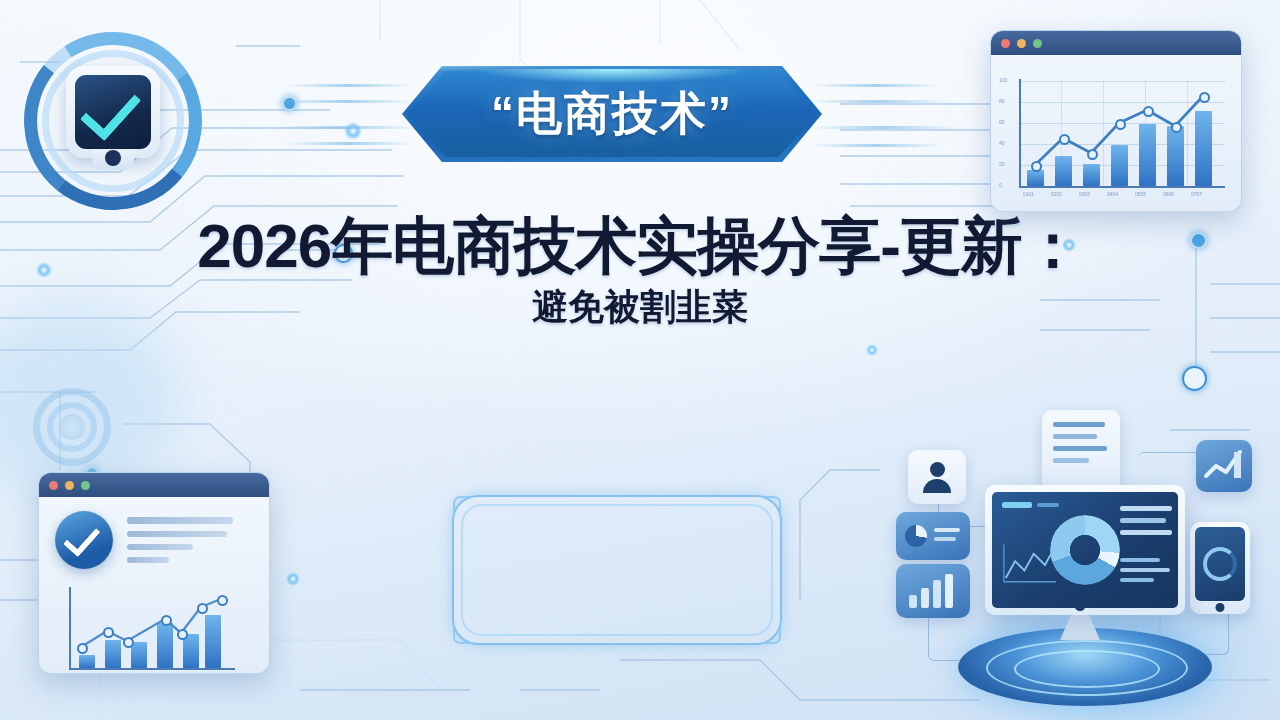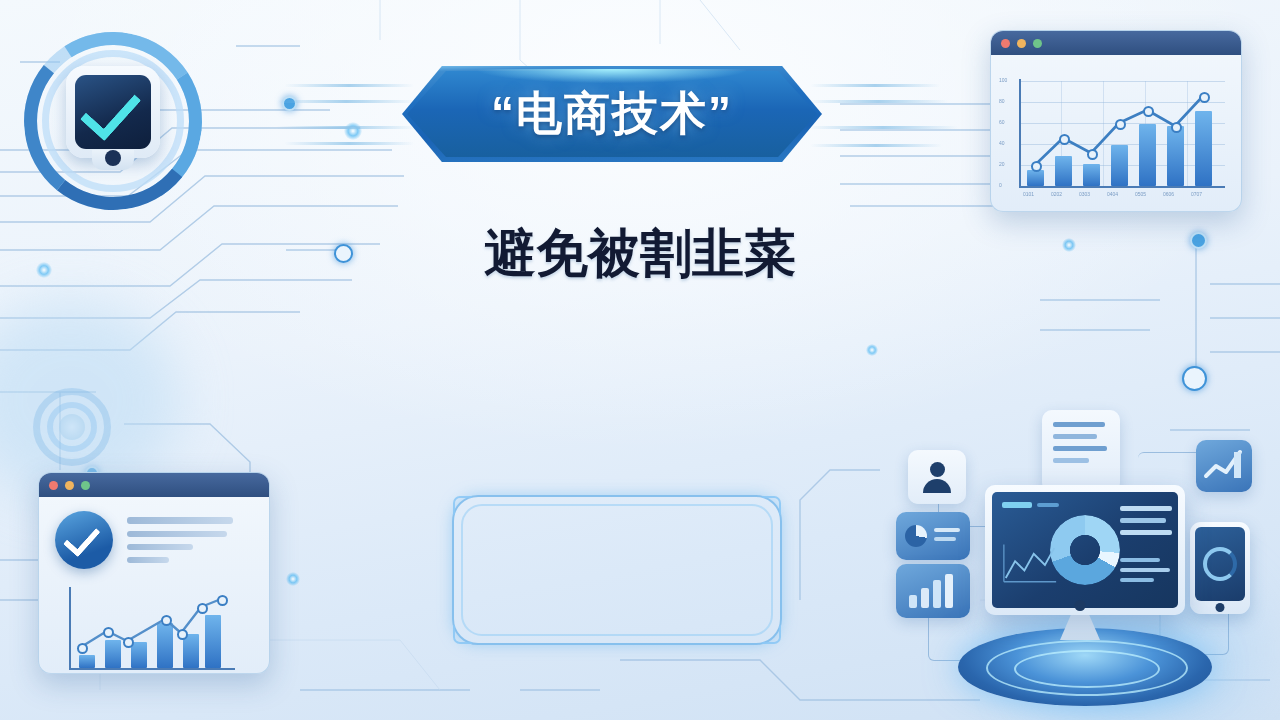--- a/index.html
+++ b/index.html
@@ -40,21 +40,21 @@
   .hex-label{position:absolute;inset:0;display:flex;align-items:center;justify-content:center;
     color:#fff;font-size:46px;font-weight:700;letter-spacing:2px;
     text-shadow:0 2px 5px rgba(10,45,95,.55),0 0 16px rgba(150,220,255,.5);}
 
   
   .headline{position:absolute;left:0;right:0;top:215px;text-align:center;
     color:#121a33;font-weight:700;line-height:1.0;
     text-shadow:0 2px 3px rgba(140,170,205,.45);}
   .hl1{font-size:62px;letter-spacing:-1px;white-space:nowrap;}
   .hl2{font-size:52px;margin-top:17px;letter-spacing:0px;white-space:nowrap;}
-  .hl3{font-size:52px;margin-top:12px;letter-spacing:0px;white-space:nowrap;}
+  .hl3{font-size:36px;margin-top:12px;letter-spacing:0px;white-space:nowrap;}
 
   
   .ctawrap{position:absolute;left:452px;top:495px;width:330px;height:150px;}
   .cta-frame{position:absolute;inset:0;border-radius:26px;border:2px solid rgba(120,185,235,.85);
     box-shadow:0 0 14px rgba(120,190,240,.55);}
   .cta-frame:after{content:"";position:absolute;inset:7px;border-radius:21px;
     border:2px solid rgba(150,205,245,.55);}
   .cta{position:absolute;left:14px;top:14px;right:14px;bottom:14px;border-radius:18px;
     background:linear-gradient(180deg,#2f8ad3 0%,#1f6cba 38%,#1a5fae 72%,#2376c2 100%);
     box-shadow:0 10px 26px rgba(25,80,150,.38),inset 0 0 22px rgba(10,55,110,.45);}
@@ -240,20 +240,21 @@
     <div class="hexline" style="left:406px;top:60px;width:150px;"></div>
     <div class="hexline" style="left:408px;top:78px;width:132px;"></div>
     <div class="hex">
       <div class="hex-inner"></div>
       <div class="hex-topglow"></div>
     </div>
     <div class="hex-label">“电商技术”</div>
   </div>
 
   <div class="headline">
+    <div class="hl1">2026年电商技术实操分享-更新：</div>
     <div class="hl3">避免被割韭菜</div>
   </div>
 
   <div class="win" style="left:990px;top:30px;width:250px;height:180px;">
     <div class="win-bar">
       <span class="dot d-r"></span>
       <span class="dot d-y"></span>
       <span class="dot d-g"></span>
     </div>
     <div class="win-body">

